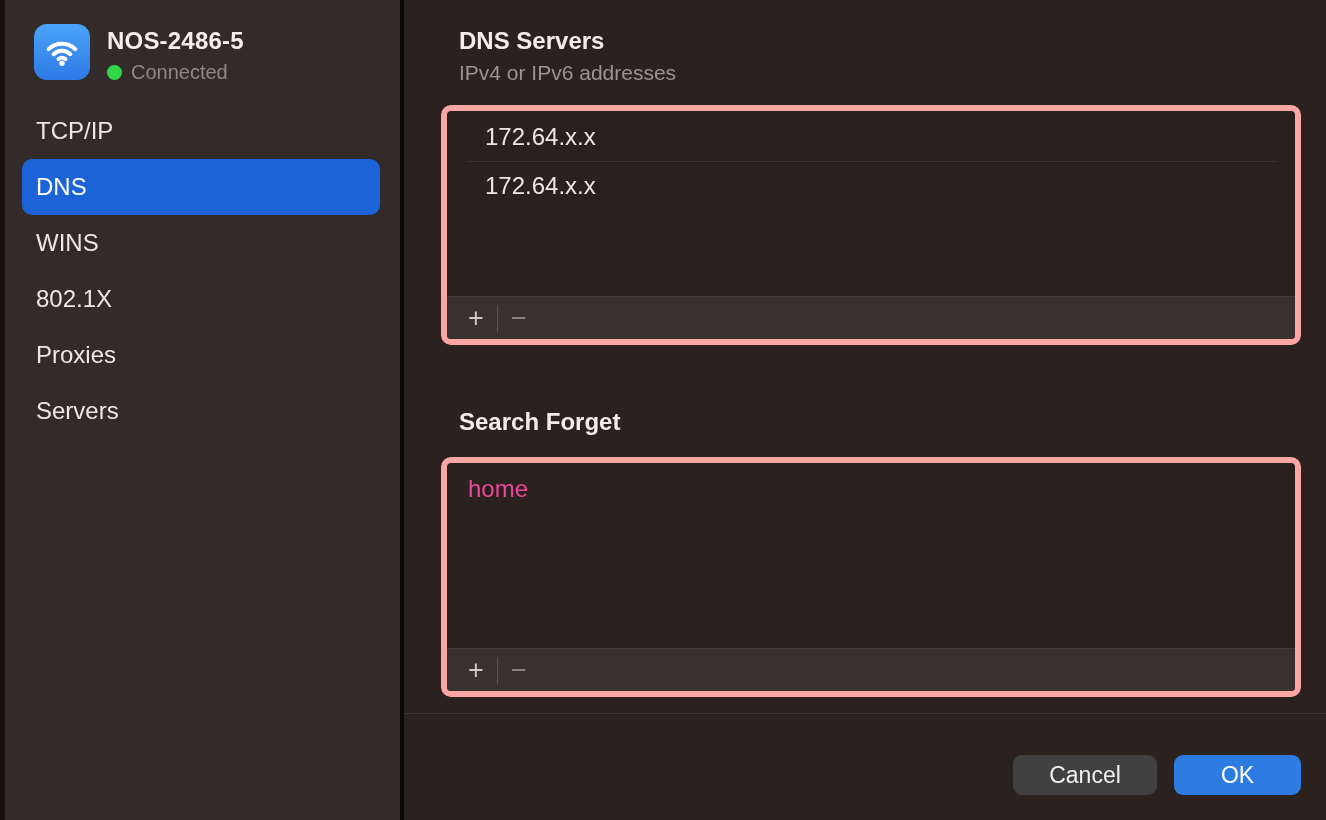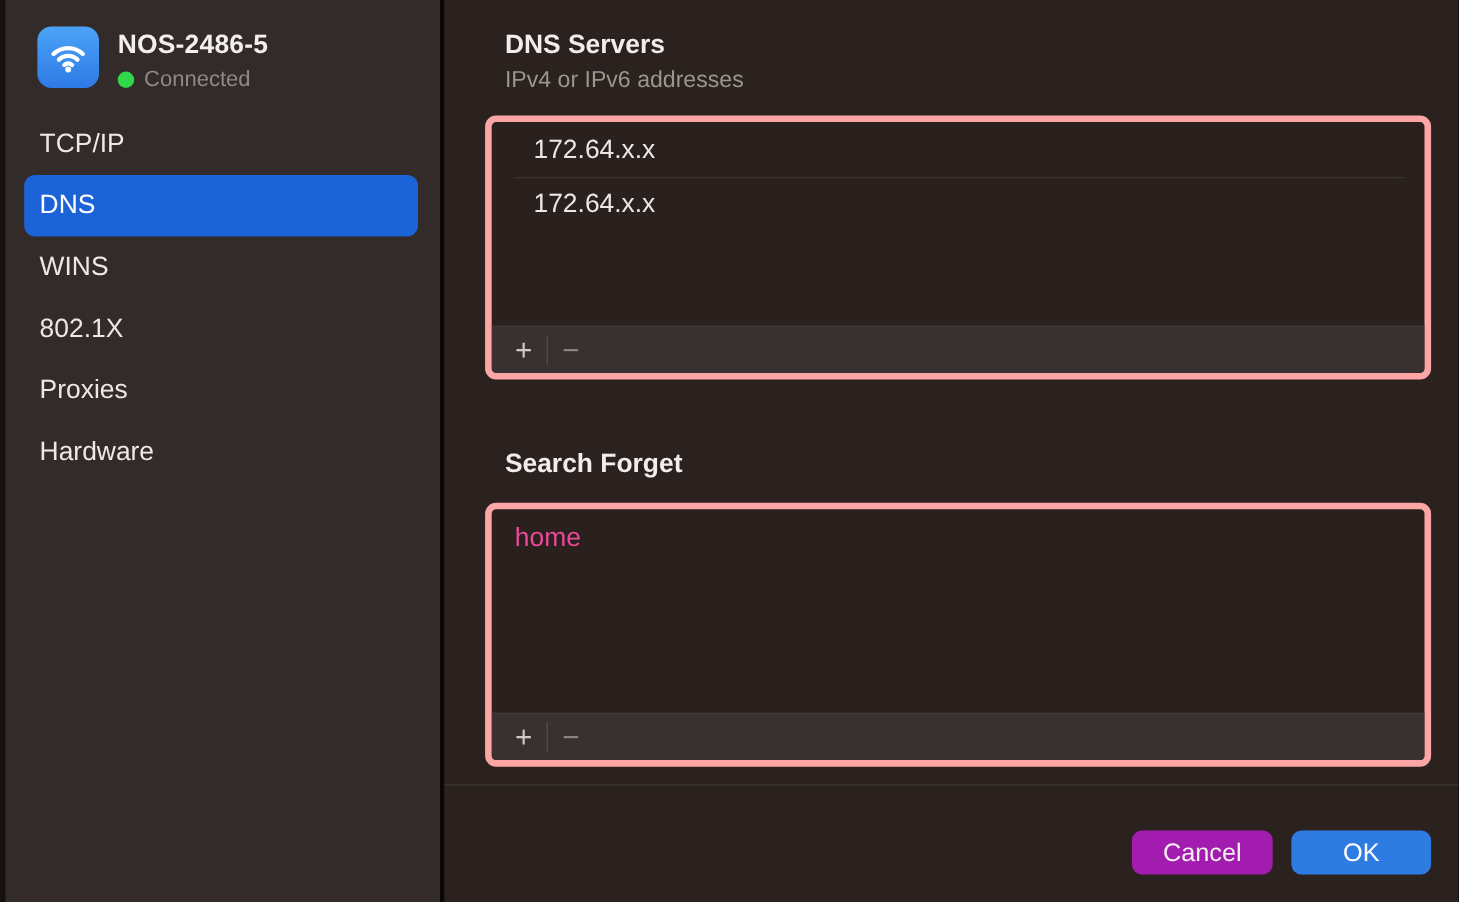--- a/index.html
+++ b/index.html
@@ -46,21 +46,21 @@
   .pm-btn{background:none;border:none;padding:0;width:42px;height:32px;font-size:27px;line-height:30px;
     color:#cfc9c5;font-family:inherit;cursor:default;}
   .pm-btn.dim{color:#8d8682;}
   .pm-sep{width:1px;height:27px;background:#5a534f;}
 
   .main-divider{height:1px;background:#3f3733;margin:16px -25px 0 -37px;}
 
   .footer-bar{display:flex;align-items:center;margin-top:41px;}
   .btn{height:40px;border:none;border-radius:9px;font-size:23px;font-family:inherit;color:#f3f0ee;cursor:default;}
   .btn-forget{width:297px;background:#6b6561;}
-  .btn-cancel{width:128px;background:#a21caf;margin-left:auto;}
+  .btn-cancel{width:144px;background:#404040;margin-left:auto;}
   .btn-ok{width:127px;background:#2e7ce2;color:#ffffff;margin-left:17px;}
 </style>
 </head>
 <body>
 
 <div class="window">
 
   <aside class="sidebar">
     <div class="edge-strip"></div>
 
@@ -81,21 +81,21 @@
         </div>
       </div>
     </div>
 
     <nav class="nav">
       <div class="nav-item">TCP/IP</div>
       <div class="nav-item selected">DNS</div>
       <div class="nav-item">WINS</div>
       <div class="nav-item">802.1X</div>
       <div class="nav-item">Proxies</div>
-      <div class="nav-item">Hardware</div>
+      <div class="nav-item">Servers</div>
     </nav>
 
     <div class="side-divider"></div>
   </aside>
 
   <main class="main">
 
     <h1 class="section-title">DNS Servers</h1>
     <div class="section-sub">IPv4 or IPv6 addresses</div>
 

